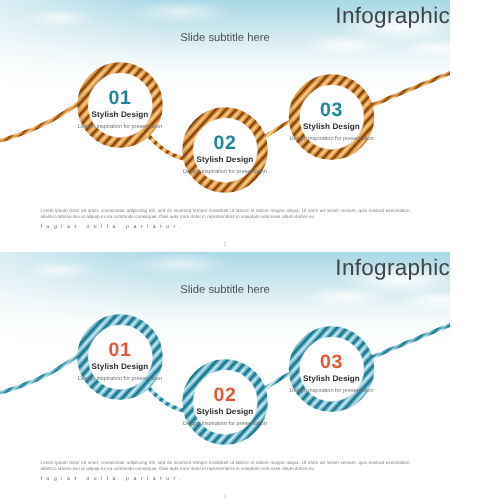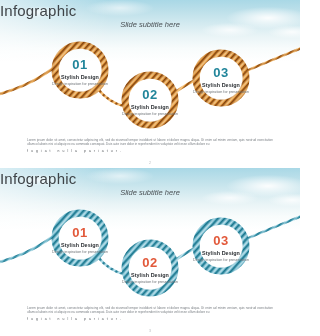--- a/index.html
+++ b/index.html
@@ -45,37 +45,36 @@
     left: 0; top: 0;
     width: 110px; height: 62px;
     background: linear-gradient(to right, rgba(255,255,255,0.55) 0%, rgba(255,255,255,0) 100%);
     pointer-events: none;
   }
   
   .title {
     position: absolute;
     top: 2px;
     left: 0; right: 0;
-    text-align: left;
+    text-align: right;
     font-size: 15px;
     font-weight: 400;
     color: #3f4448;
     letter-spacing: 0.2px;
     line-height: 17px;
   }
   .subtitle {
     position: absolute;
     top: 20px;
     left: 0; right: 0;
     text-align: center;
     font-size: 7.5px;
     font-weight: 400;
     color: #4b5155;
     line-height: 10px;
-    font-style: italic;
   }
   
   .rope-layer {
     position: absolute;
     left: 0; top: 0;
     width: 300px;
     height: 168px;
   }
   
   .node {

